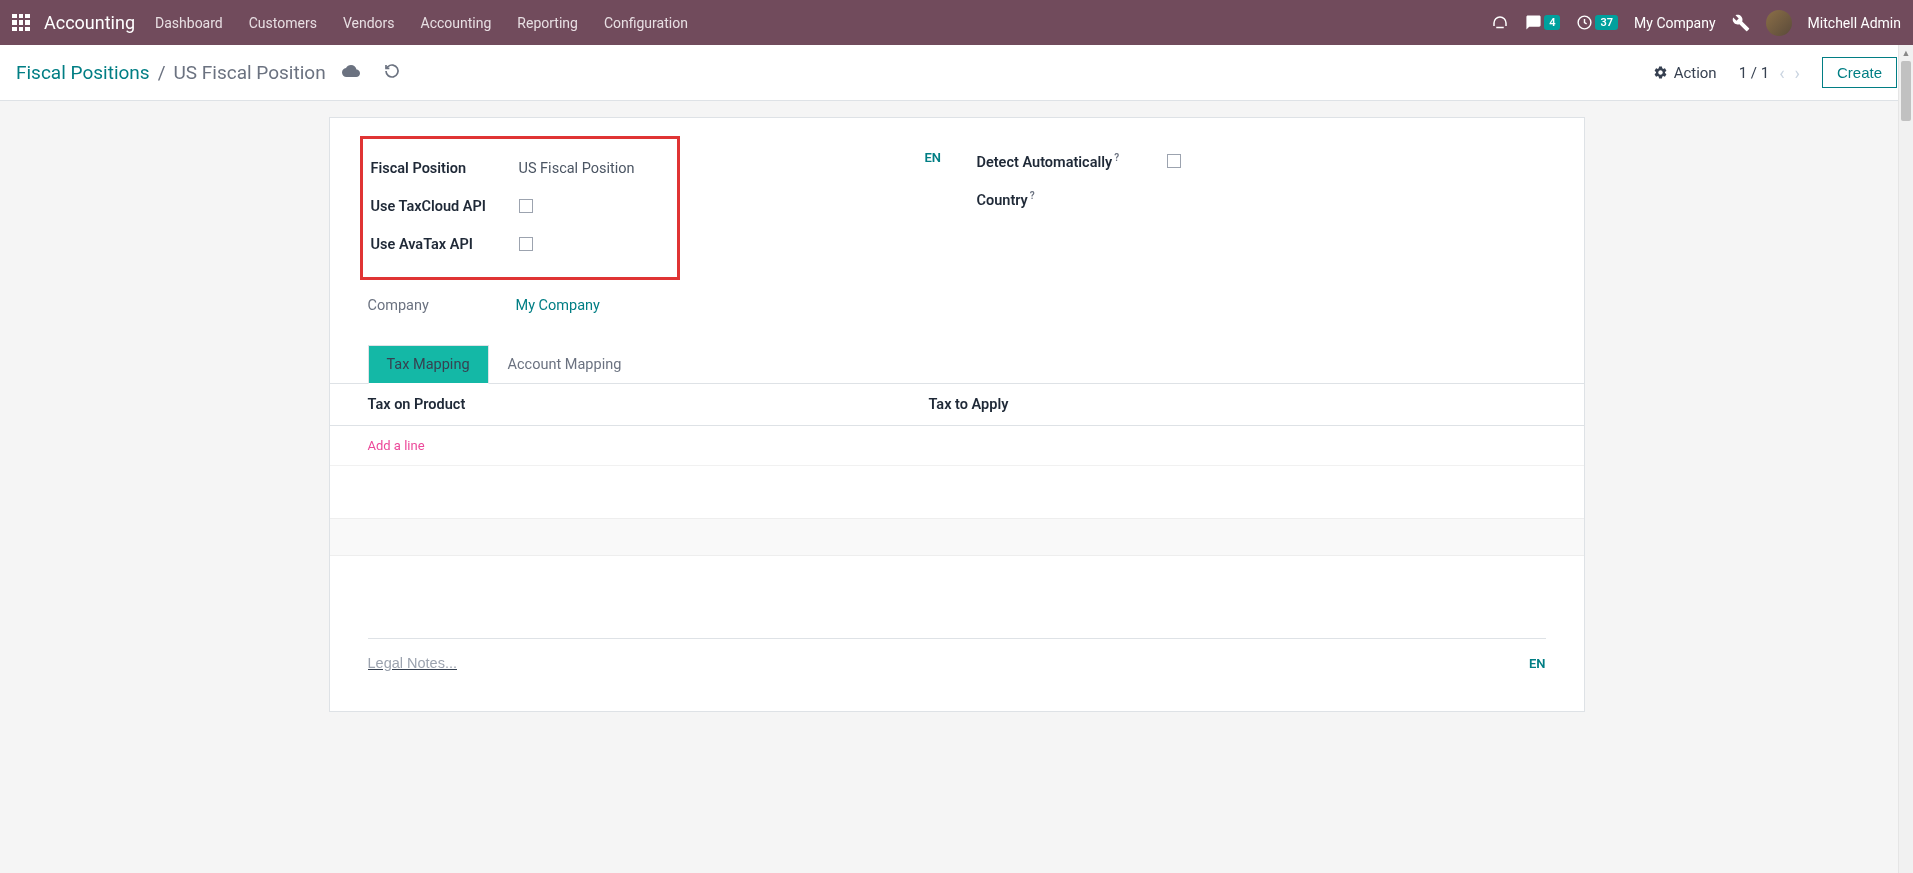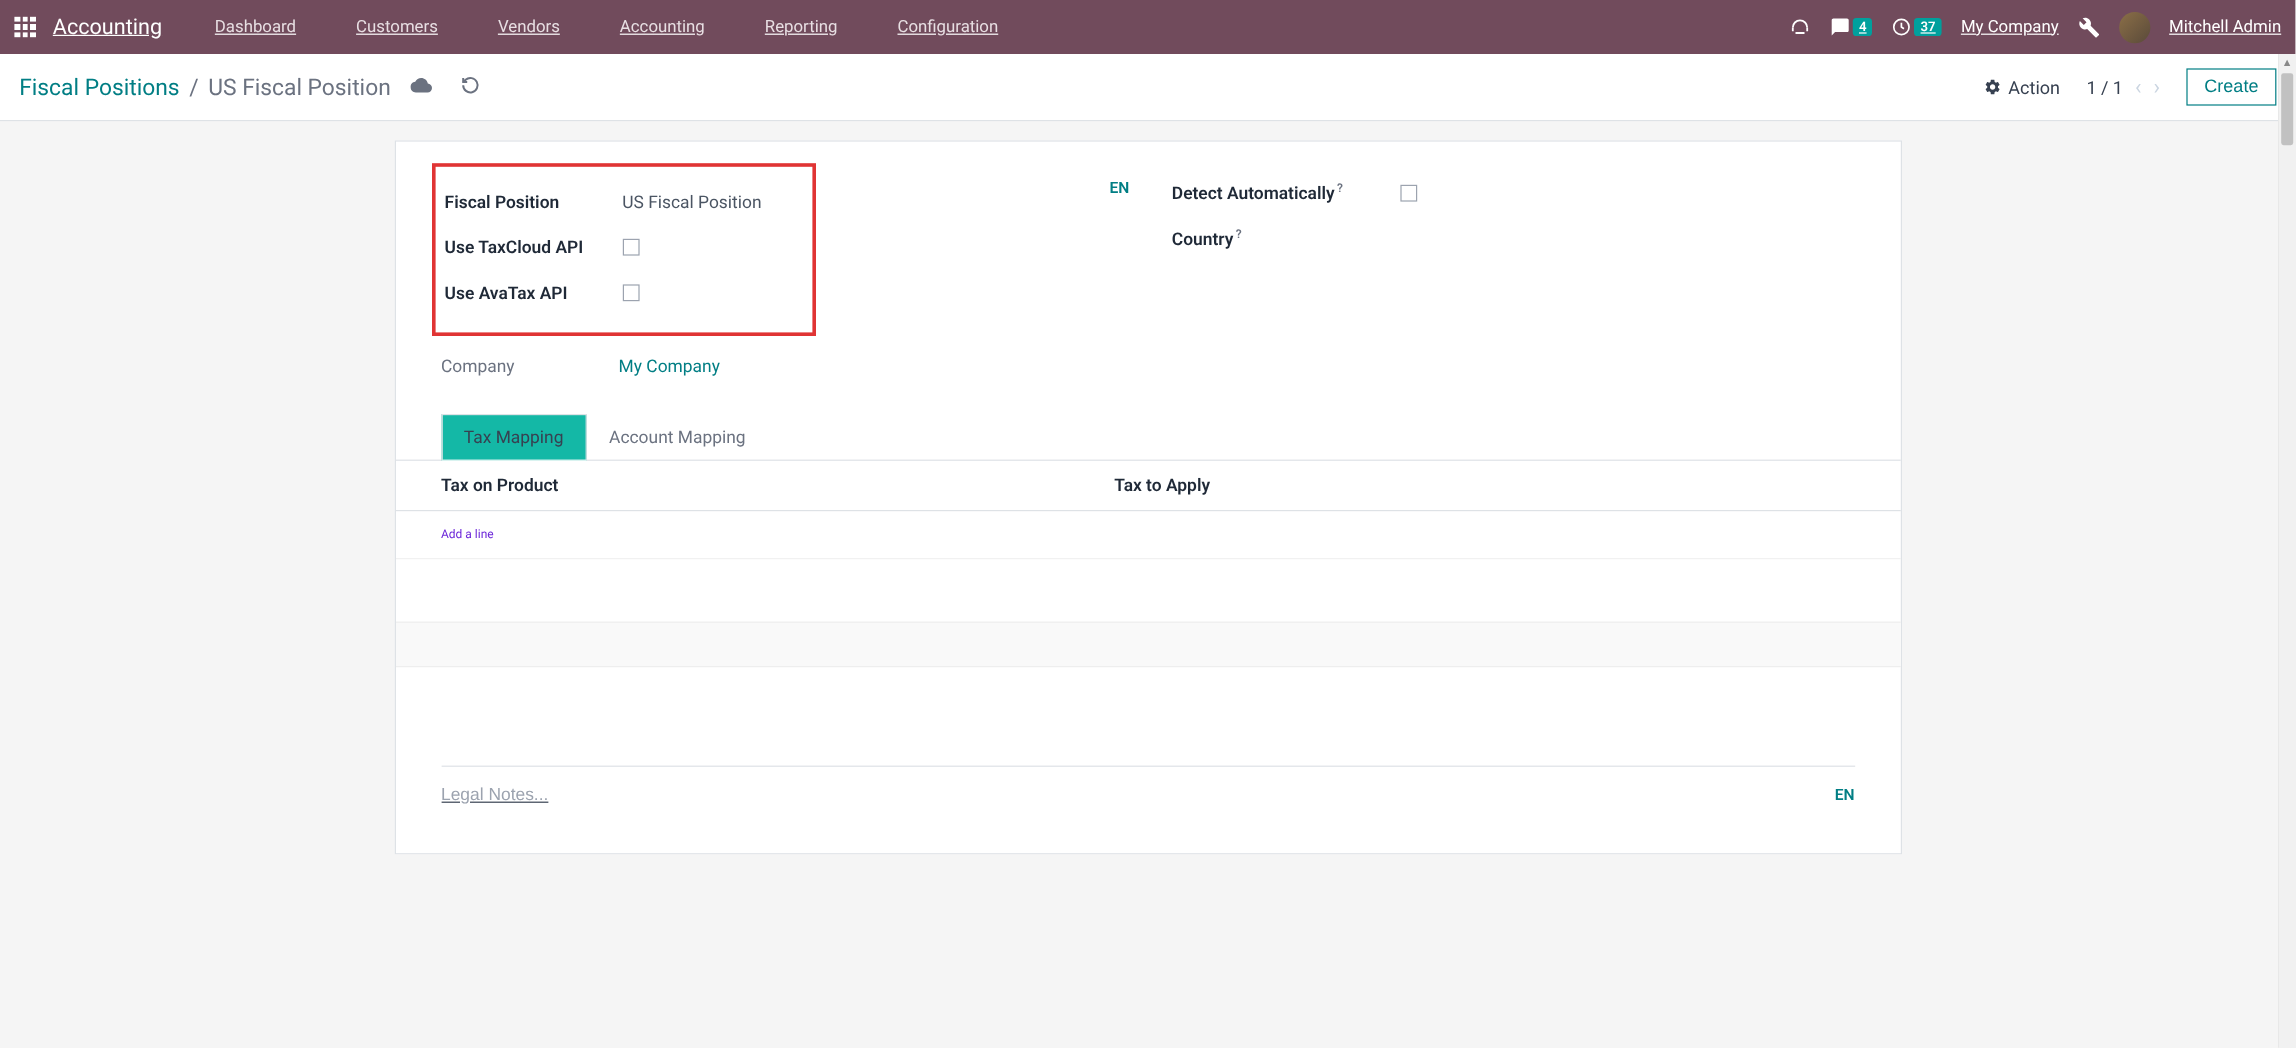--- a/index.html
+++ b/index.html
@@ -1,23 +1,23 @@
 <!DOCTYPE html>
 <html><head>
 <meta charset="utf-8">
 <style>
 * { box-sizing: border-box; margin: 0; padding: 0; }
 body { font-family: -apple-system, BlinkMacSystemFont, "Segoe UI", Roboto, sans-serif; background: #f5f5f5; color: #374151; font-size: 14px; }
 
-.top-nav { background: #714b5c; height: 45px; display: flex; align-items: center; padding: 0 12px; color: #fff; text-decoration: underline; }
+.top-nav { background: #714b5c; height: 45px; display: flex; align-items: center; padding: 0 12px; color: #fff; }
 .top-nav .apps-icon { width: 18px; height: 18px; margin-right: 14px; cursor: pointer; display: grid; grid-template-columns: repeat(3, 1fr); grid-template-rows: repeat(3, 1fr); gap: 2px; }
 .top-nav .apps-icon span { background: #fff; width: 100%; height: 100%; }
 .top-nav .brand { font-size: 18px; font-weight: 400; margin-right: 20px; }
 .top-nav .menu { display: flex; gap: 26px; }
-.top-nav .menu-item { color: #e8dfe3; font-size: 14px; cursor: pointer; margin-left: 24px; }
+.top-nav .menu-item { color: #e8dfe3; font-size: 14px; cursor: pointer; }
 .top-nav .right { margin-left: auto; display: flex; align-items: center; gap: 16px; }
 .top-nav .icon-btn { color: #fff; cursor: pointer; font-size: 16px; display: flex; align-items: center; }
 .badge { background: #00a09d; color: #fff; font-size: 11px; padding: 1px 5px; border-radius: 3px; margin-left: 2px; font-weight: 600; }
 .avatar { width: 26px; height: 26px; border-radius: 50%; background: linear-gradient(135deg, #8b6f47, #5a4a3a); }
 
 .control-bar { background: #fff; height: 56px; border-bottom: 1px solid #dee2e6; display: flex; align-items: center; padding: 0 16px; }
 .breadcrumb { display: flex; align-items: center; gap: 8px; font-size: 19px; }
 .breadcrumb .link { color: #017e84; cursor: pointer; }
 .breadcrumb .sep { color: #6b7280; }
 .breadcrumb .current { color: #6b7280; }
@@ -43,21 +43,21 @@
 
 .tabs { display: flex; margin-top: 20px; padding: 0 38px; border-bottom: 1px solid #dee2e6; }
 .tab { padding: 10px 18px; cursor: pointer; color: #6b7280; border: 1px solid transparent; font-size: 14.5px; position: relative; top: 1px; }
 .tab.active { color: #374151; border: 1px solid #dee2e6; border-bottom: 1px solid #fff; background: #14b8a6; }
 
 .table { width: 100%; }
 .table-header { display: flex; padding: 12px 38px; border-bottom: 1px solid #dee2e6; font-weight: 600; color: #1f2937; font-size: 14.5px; }
 .table-header .col1 { flex: 1; }
 .table-header .col2 { flex: 1.1; }
 .table-row { display: flex; padding: 10px 38px; border-bottom: 1px solid #f1f1f1; min-height: 40px; align-items: center; }
-.add-line { color: #6d28d9; cursor: pointer; font-size: 10px; }
+.add-line { color: #ec4899; cursor: pointer; font-size: 13px; }
 .spacer { height: 38px; background: #f9f9f9; border-top: 1px solid #eee; border-bottom: 1px solid #eee; }
 .blank-row { height: 52px; }
 
 .legal-notes { margin: 30px 38px 0 38px; border-top: 1px solid #dee2e6; padding: 16px 0 40px 0; display: flex; align-items: center; justify-content: space-between; }
 .legal-notes input { border: none; outline: none; font-size: 14.5px; width: 100%; color: #374151; text-decoration: underline; }
 .legal-notes input::placeholder { color: #9ca3af; }
 
 .scrollbar { position: fixed; right: 0; top: 45px; bottom: 0; width: 15px; background: #f1f1f1; border-left: 1px solid #e5e5e5; }
 .scrollbar-thumb { position: absolute; top: 0; left: 2px; right: 2px; height: 60px; background: #c1c1c1; border-radius: 2px; }
 .scrollbar-up { position: absolute; top: 0; left: 0; right: 0; height: 15px; display: flex; align-items: center; justify-content: center; color: #888; font-size: 9px; }

